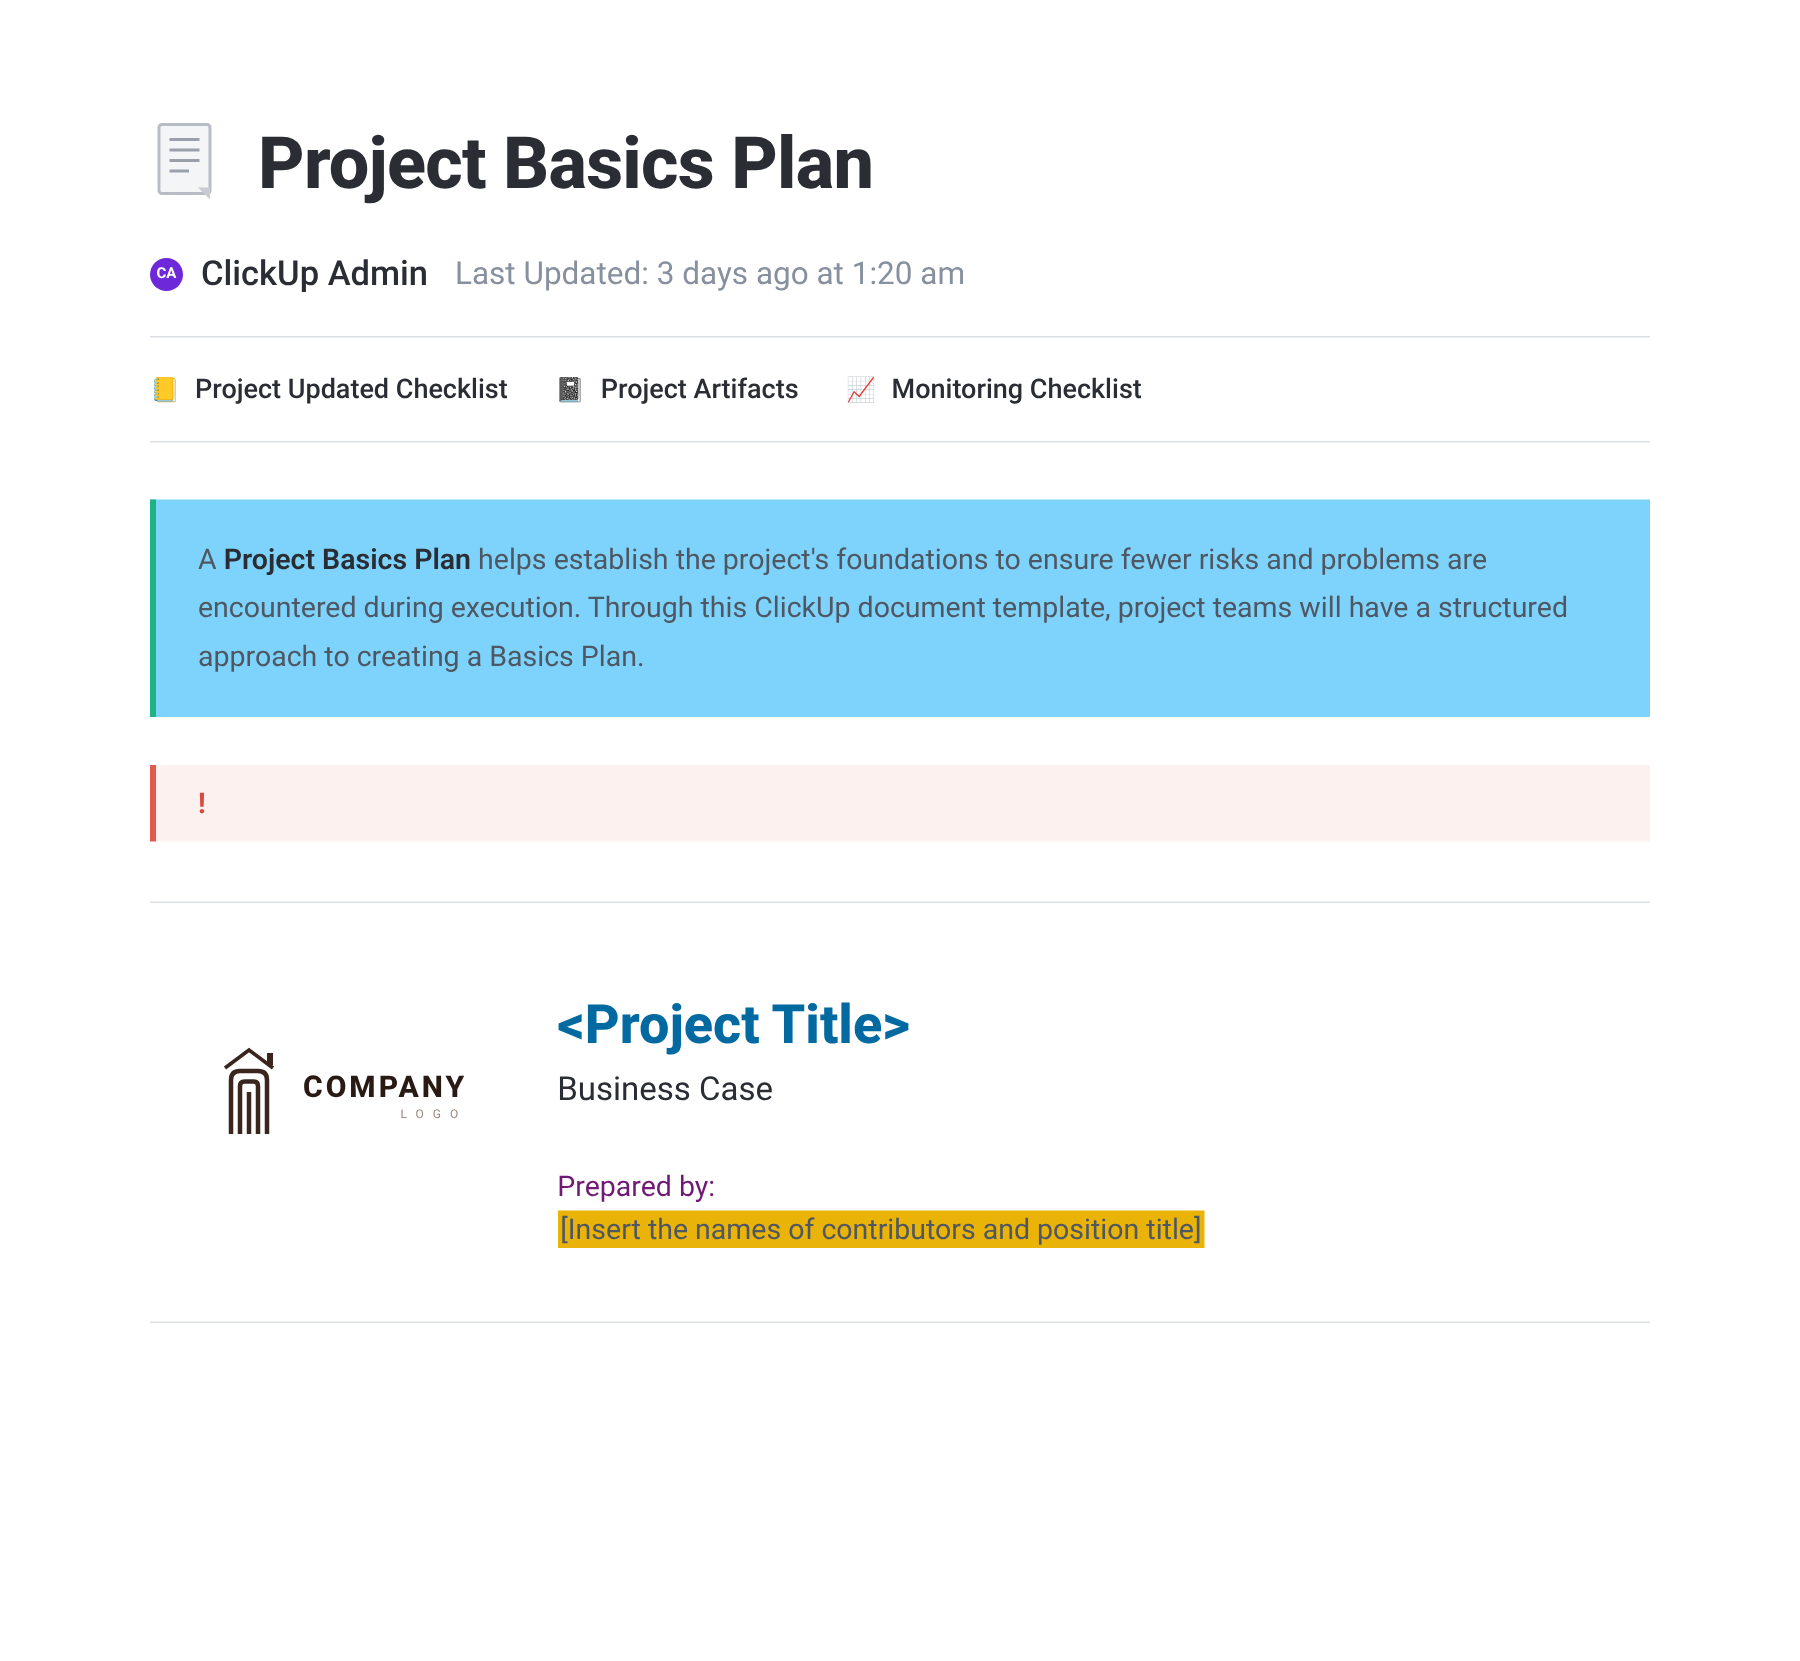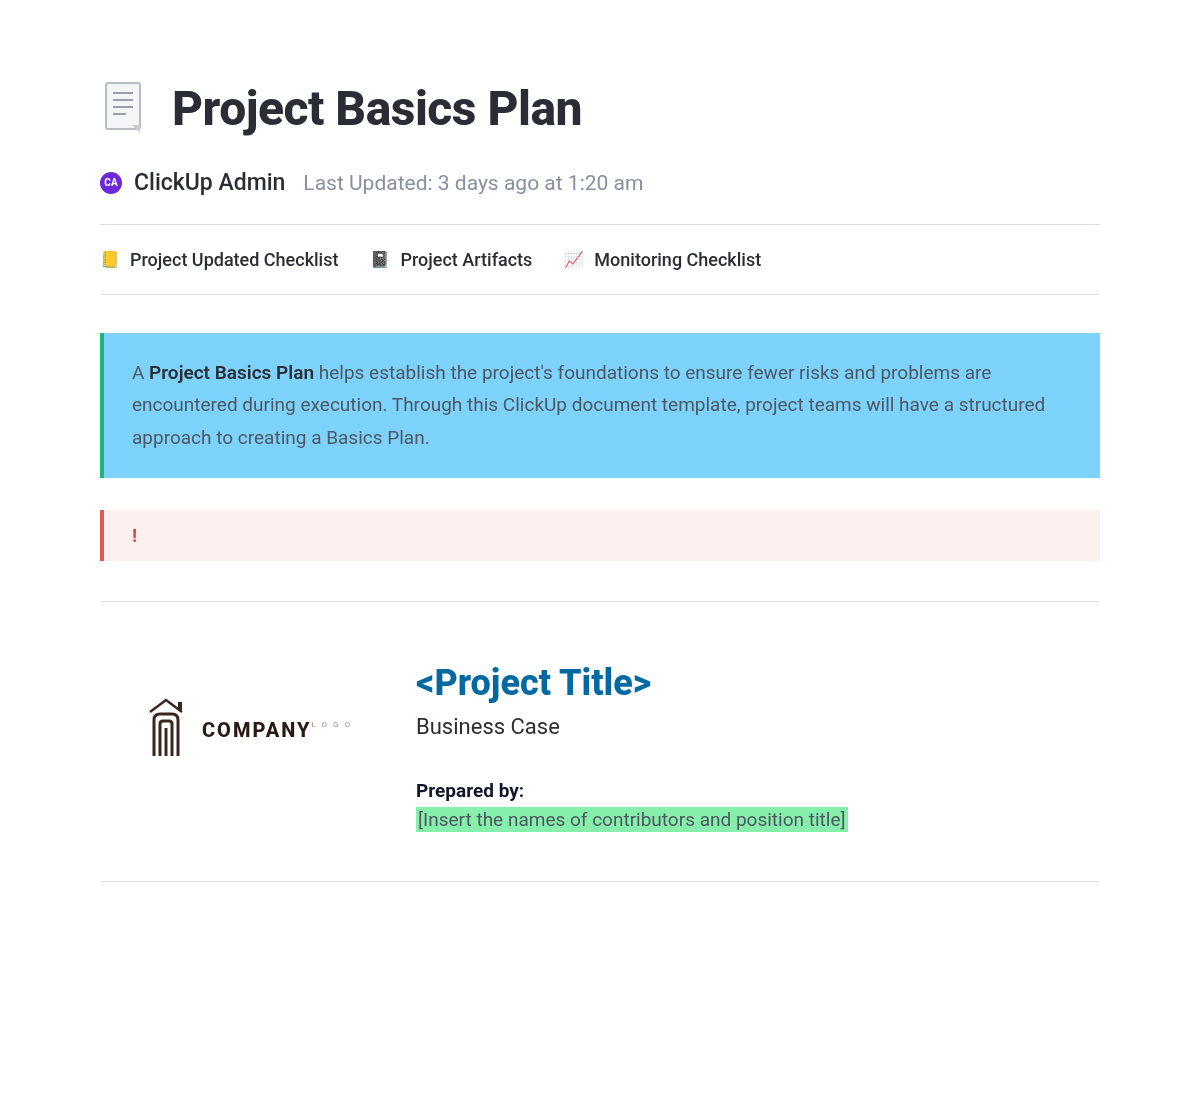--- a/index.html
+++ b/index.html
@@ -120,21 +120,21 @@
   }
   .logo-box {
     flex-shrink: 0;
     display: flex;
     align-items: center;
     gap: 10px;
     margin-top: 36px;
   }
   .logo-mark svg { width: 52px; height: 60px; }
   .logo-text {
-    display: flex; flex-direction: row; align-items: flex-start;
+    display: flex; flex-direction: column; align-items: flex-end;
   }
   .logo-word {
     font-weight: 800;
     letter-spacing: 2px;
     font-size: 20px;
     color: #2a1a14;
   }
   .logo-sub {
     font-size: 8px;
     letter-spacing: 6px;
@@ -147,28 +147,28 @@
     color: #0369a1;
     margin-bottom: 10px;
   }
   .subtitle {
     font-size: 22px;
     color: #2a2e34;
     margin-bottom: 40px;
   }
   .prepared-label {
     font-size: 19px;
-    font-weight: 700;
-    color: #0f172a;
+    font-weight: 400;
+    color: #701a75;
     margin-bottom: 6px;
   }
   .prepared-value {
     font-size: 19px;
     color: #4f5762;
-    background: #86efac;
+    background: #eab308;
     display: inline;
     padding: 1px 2px;
   }
   .divider4 {
     height: 1px;
     background: #dcdfe4;
   }
 </style>
 </head>
 <body>

